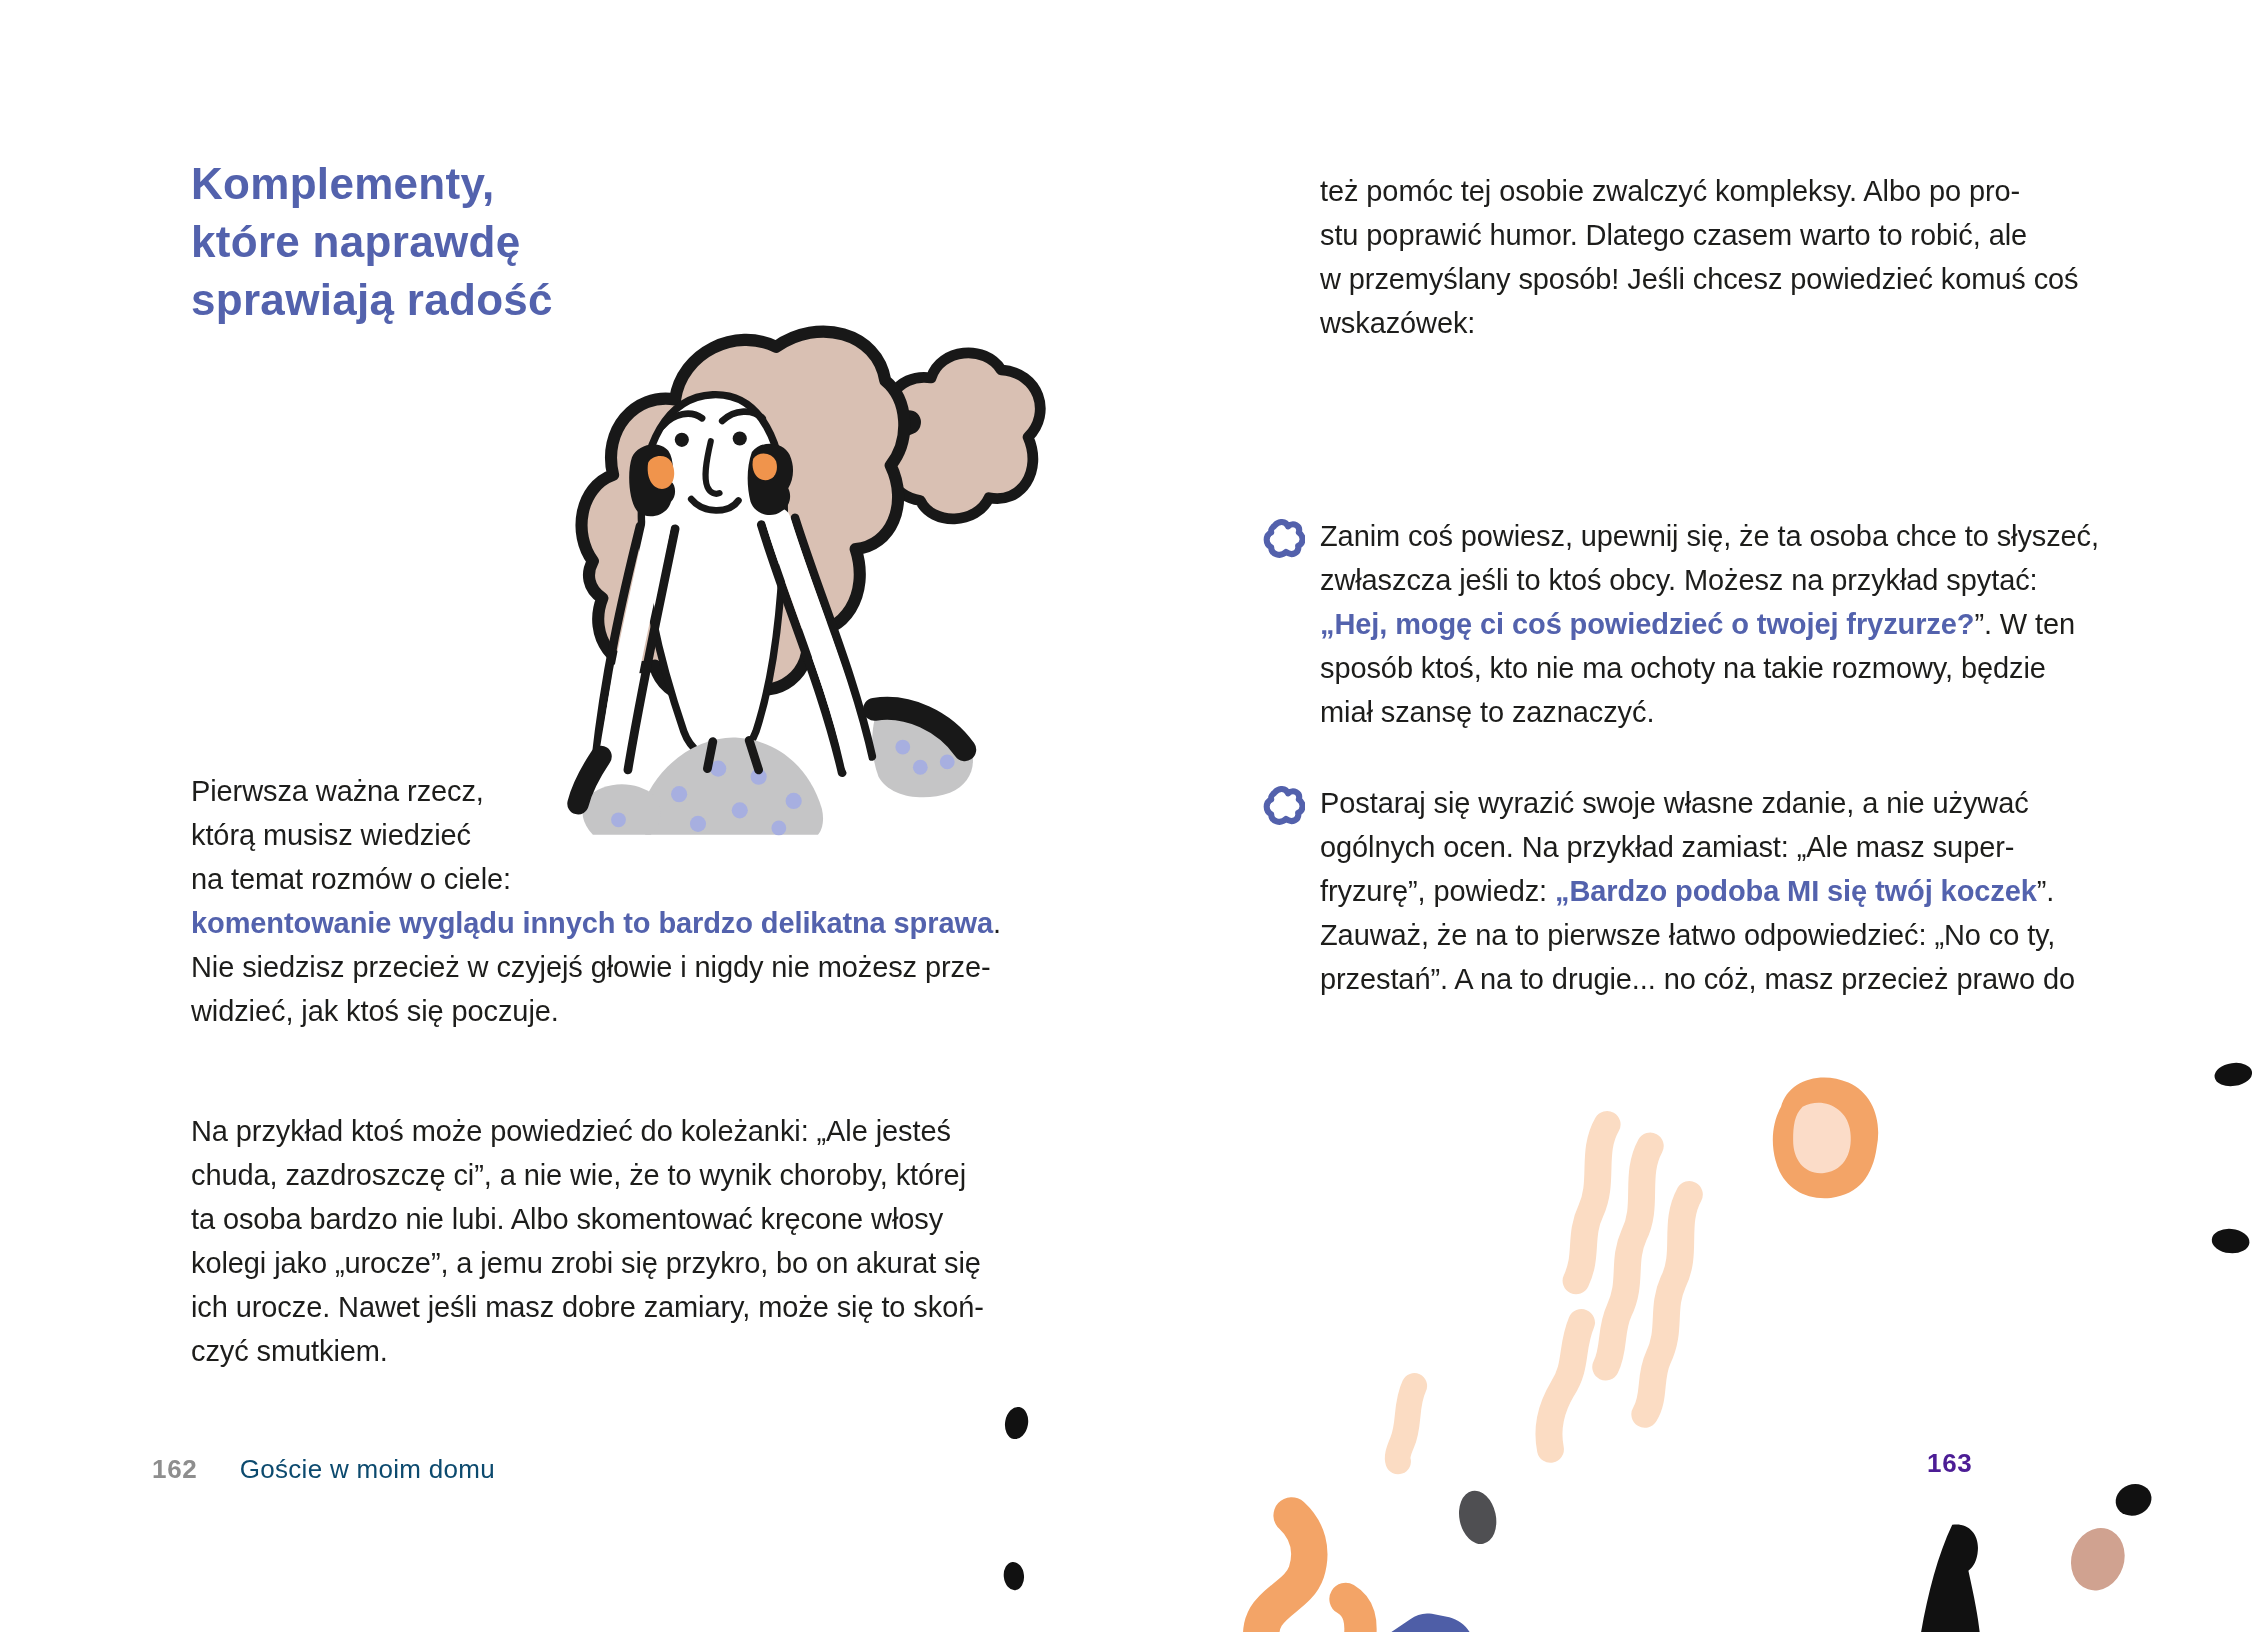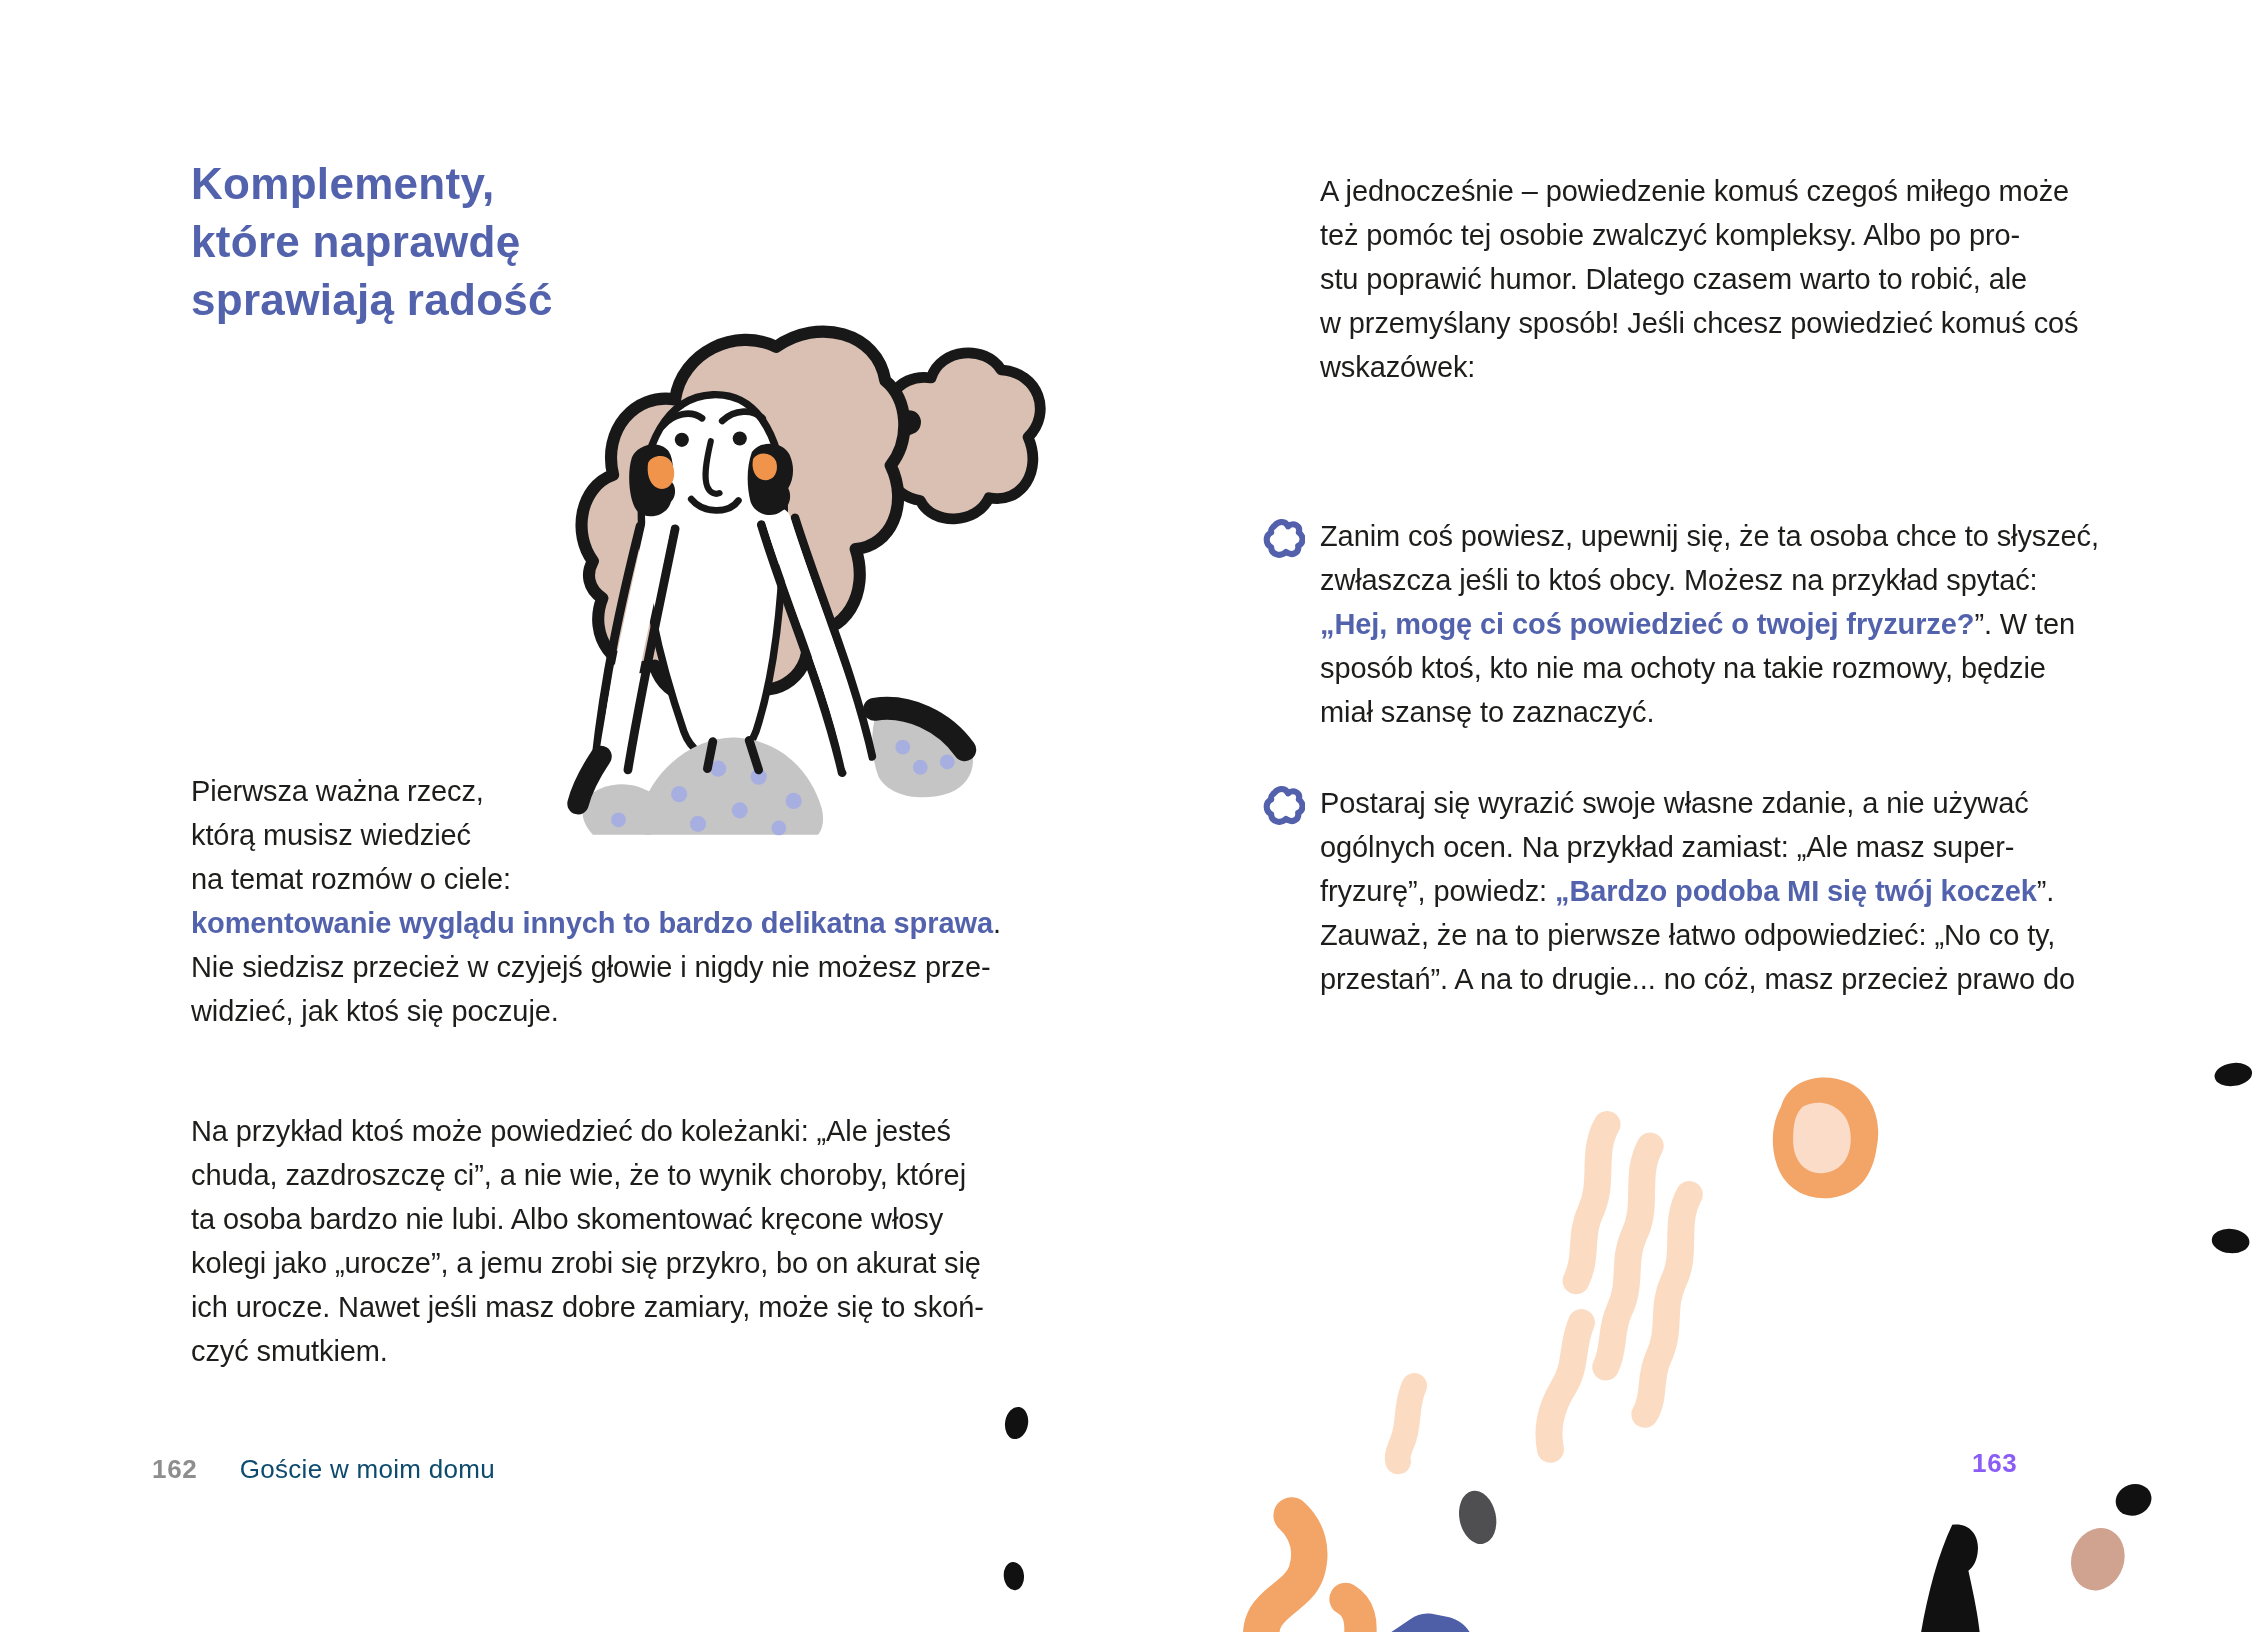--- a/index.html
+++ b/index.html
@@ -18,22 +18,22 @@
   #lp2{left:191px;top:1063px;margin-top:46px;}
   #rp1{left:1320px;top:169px;}
   .bullet{position:absolute;left:1320px;}
   #b1{top:514px;}
   #b2{top:781px;}
   .bicon{position:absolute;left:-57px;top:5.4px;width:42px;height:39px;}
   .footer{position:absolute;left:152px;top:1454px;font-size:26px;color:#8e8e8e;}
   .pageno{font-weight:700;letter-spacing:0.7px;}
   .running{margin-left:35px;color:#0c4a6e;letter-spacing:0.3px;}
   .right-no{
-    position:absolute;left:1972px;top:1448px;font-size:26px;font-weight:700;
-    color:#8b5cf6;letter-spacing:0.7px;
+    position:absolute;left:1927px;top:1448px;font-size:26px;font-weight:700;
+    color:#4c1d95;letter-spacing:0.7px;
   }
   .illus{position:absolute;left:539px;top:297px;width:512px;height:539px;}
   .decor{position:absolute;left:0;top:0;width:2261px;height:1632px;pointer-events:none;}
 </style>
 </head>
 <body>
 
 <div id="canvas">
 
   <section>
@@ -116,21 +116,20 @@
       </div>
 
     <div class="footer">
       <span class="pageno">162</span>
       <span class="running">Goście w moim domu</span>
     </div>
   </section>
 
   <section>
     <div class="para" id="rp1">
-        <div class="ln"><span>A jednocześnie – powiedzenie komuś czegoś miłego może</span></div>
         <div class="ln"><span>też pomóc tej osobie zwalczyć kompleksy. Albo po pro-</span></div>
         <div class="ln"><span>stu poprawić humor. Dlatego czasem warto to robić, ale</span></div>
         <div class="ln"><span>w przemyślany sposób! Jeśli chcesz powiedzieć komuś coś</span></div>
         <div class="ln"><span>wskazówek:</span></div>
       </div>
 
     <div class="bullet para" id="b1">
       <svg class="bicon" viewBox="0 0 62 58" aria-hidden="true">
         <path d="M17,10 C23,2 34,3 37,11 C45,4 56,10 53,20 C61,25 60,37 52,40 C54,50 43,56 34,49 C26,57 12,53 12,42 C3,38 3,24 12,20 C11,15 13,13 17,10 Z" fill="#ffffff" stroke="#5361ac" stroke-width="9" stroke-linejoin="round"></path>
       </svg>

